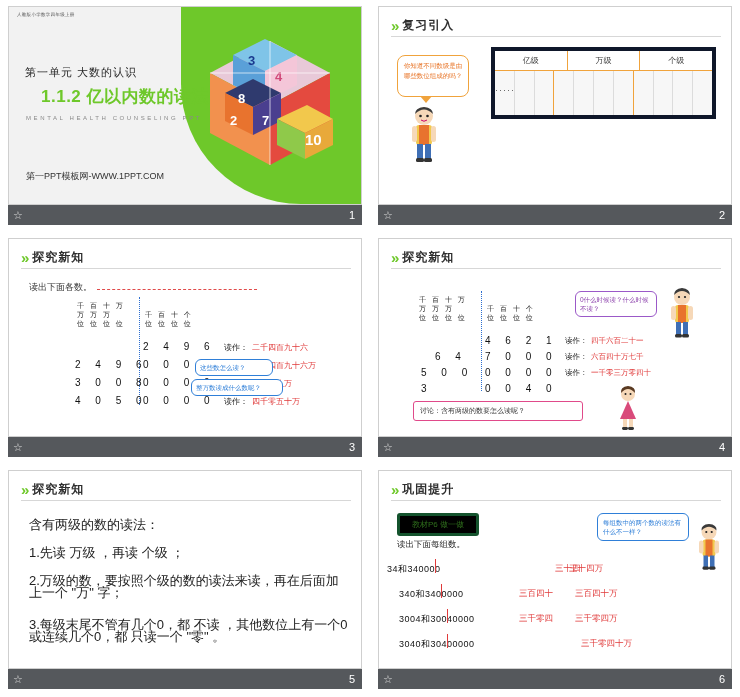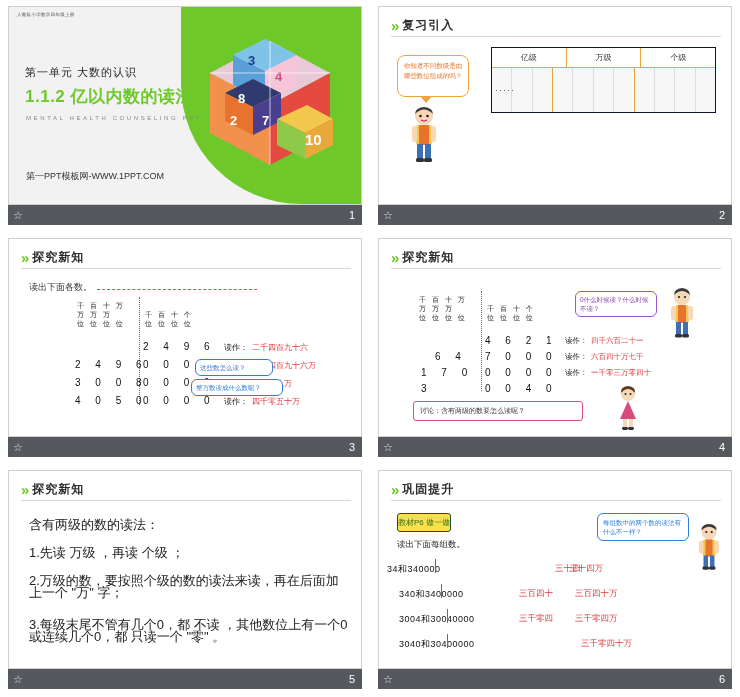--- a/index.html
+++ b/index.html
@@ -97,21 +97,21 @@
     position: absolute;
     left: 16px;
     top: 58px;
     font-size: 11px;
     color: #262626;
     letter-spacing: 1px;
     text-align: right;
   }
   .s1 .t-main {
     position: absolute;
-    left: 16px;
+    left: 32px;
     top: 78px;
     font-size: 17px;
     font-weight: bold;
     color: #6ec82a;
     letter-spacing: 0.5px;
   }
   .s1 .t-en {
     position: absolute;
     left: 17px;
     top: 108px;
@@ -195,21 +195,21 @@
   .s2 .kid {
     position: absolute;
     left: 28px;
     top: 98px;
   }
   .s2 .table {
     position: absolute;
     left: 112px;
     top: 40px;
     width: 225px;
-    border: 1px solid #0f172a;
+    border: 4px solid #0f172a;
     box-sizing: border-box;
     background: #fff;
   }
   .s2 .trow {
     display: flex;
   }
   .s2 .tcell-h {
     flex: 1;
     text-align: center;
     font-size: 8px;
@@ -353,26 +353,26 @@
     font-size: 13px;
     color: #222;
     line-height: 12px;
   }
 
   
   .s6 .tagbox {
     position: absolute;
     left: 18px;
     top: 42px;
-    border: 1px solid #14532d;
-    background: #fde047;
+    border: 3px solid #14532d;
+    background: #000000;
     border-radius: 3px;
     font-size: 8px;
     color: #2f6f1c;
-    padding: 3px 0;
+    padding: 3px 12px;
   }
   .s6 .sub {
     position: absolute;
     left: 18px;
     top: 68px;
     font-size: 8.5px;
     color: #222;
   }
   .s6 .num {
     position: absolute;
@@ -571,21 +571,21 @@
 
       <div class="digits" style="left:106px; top:96px;">4 6 2 1</div>
       <div class="readlab" style="left:186px; top:97px;">读作：</div>
       <div class="ans" style="left:212px; top:97px;">四千六百二十一</div>
 
       <div class="digits" style="left:56px; top:112px;">6 4</div>
       <div class="digits" style="left:106px; top:112px;">7 0 0 0</div>
       <div class="readlab" style="left:186px; top:113px;">读作：</div>
       <div class="ans" style="left:212px; top:113px;">六百四十万七千</div>
 
-      <div class="digits" style="left:42px; top:128px;">1 7 0</div>
+      <div class="digits" style="left:42px; top:128px;">5 0 0</div>
       <div class="digits" style="left:106px; top:128px;">0 0 0 0</div>
       <div class="readlab" style="left:186px; top:129px;">读作：</div>
       <div class="ans" style="left:212px; top:129px;">一千零三万零四十</div>
 
       <div class="digits" style="left:42px; top:144px;">3</div>
       <div class="digits" style="left:106px; top:144px;">0 0 4 0</div>
 
       <div class="pbubble" style="left:196px; top:52px; width:82px;">0什么时候读？什么时候不读？</div>
 
       <div style="position:absolute; left:288px; top:48px;">

